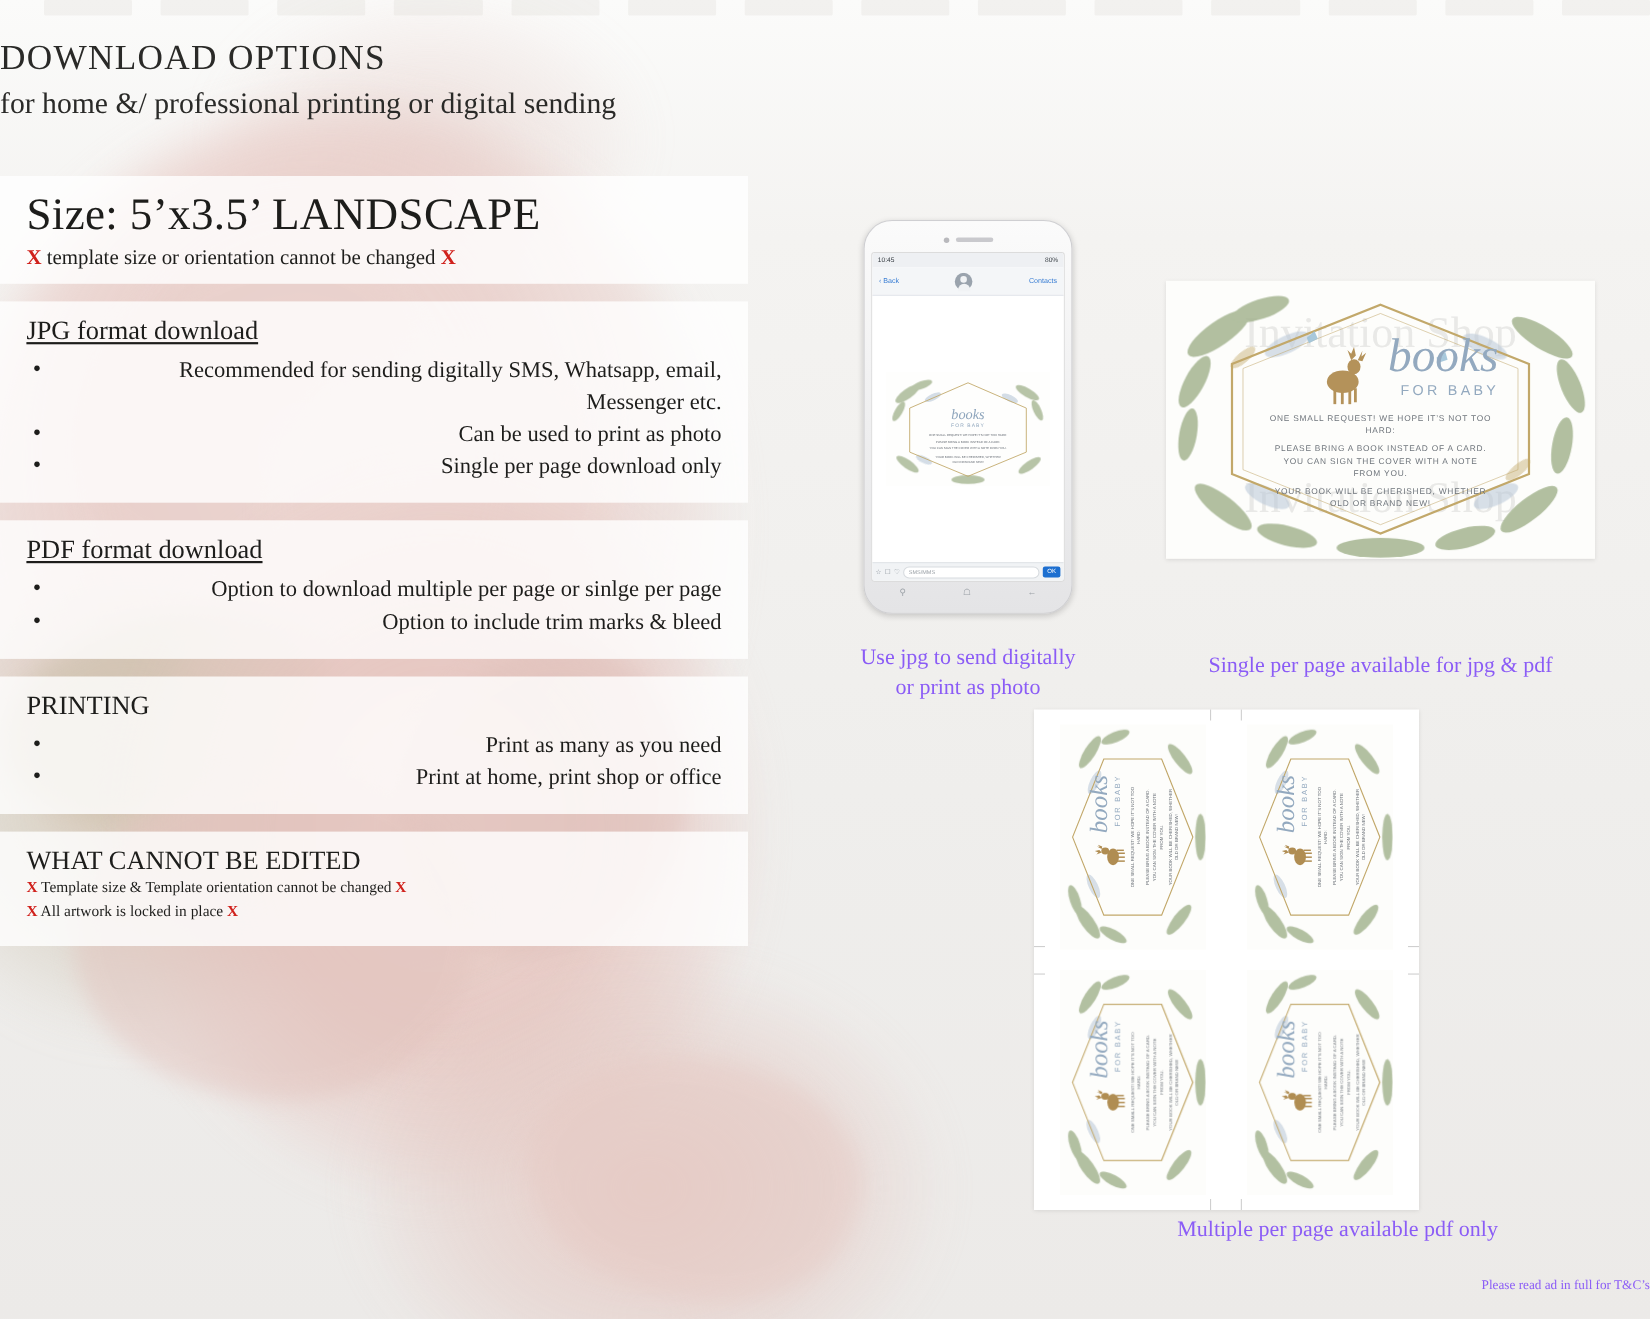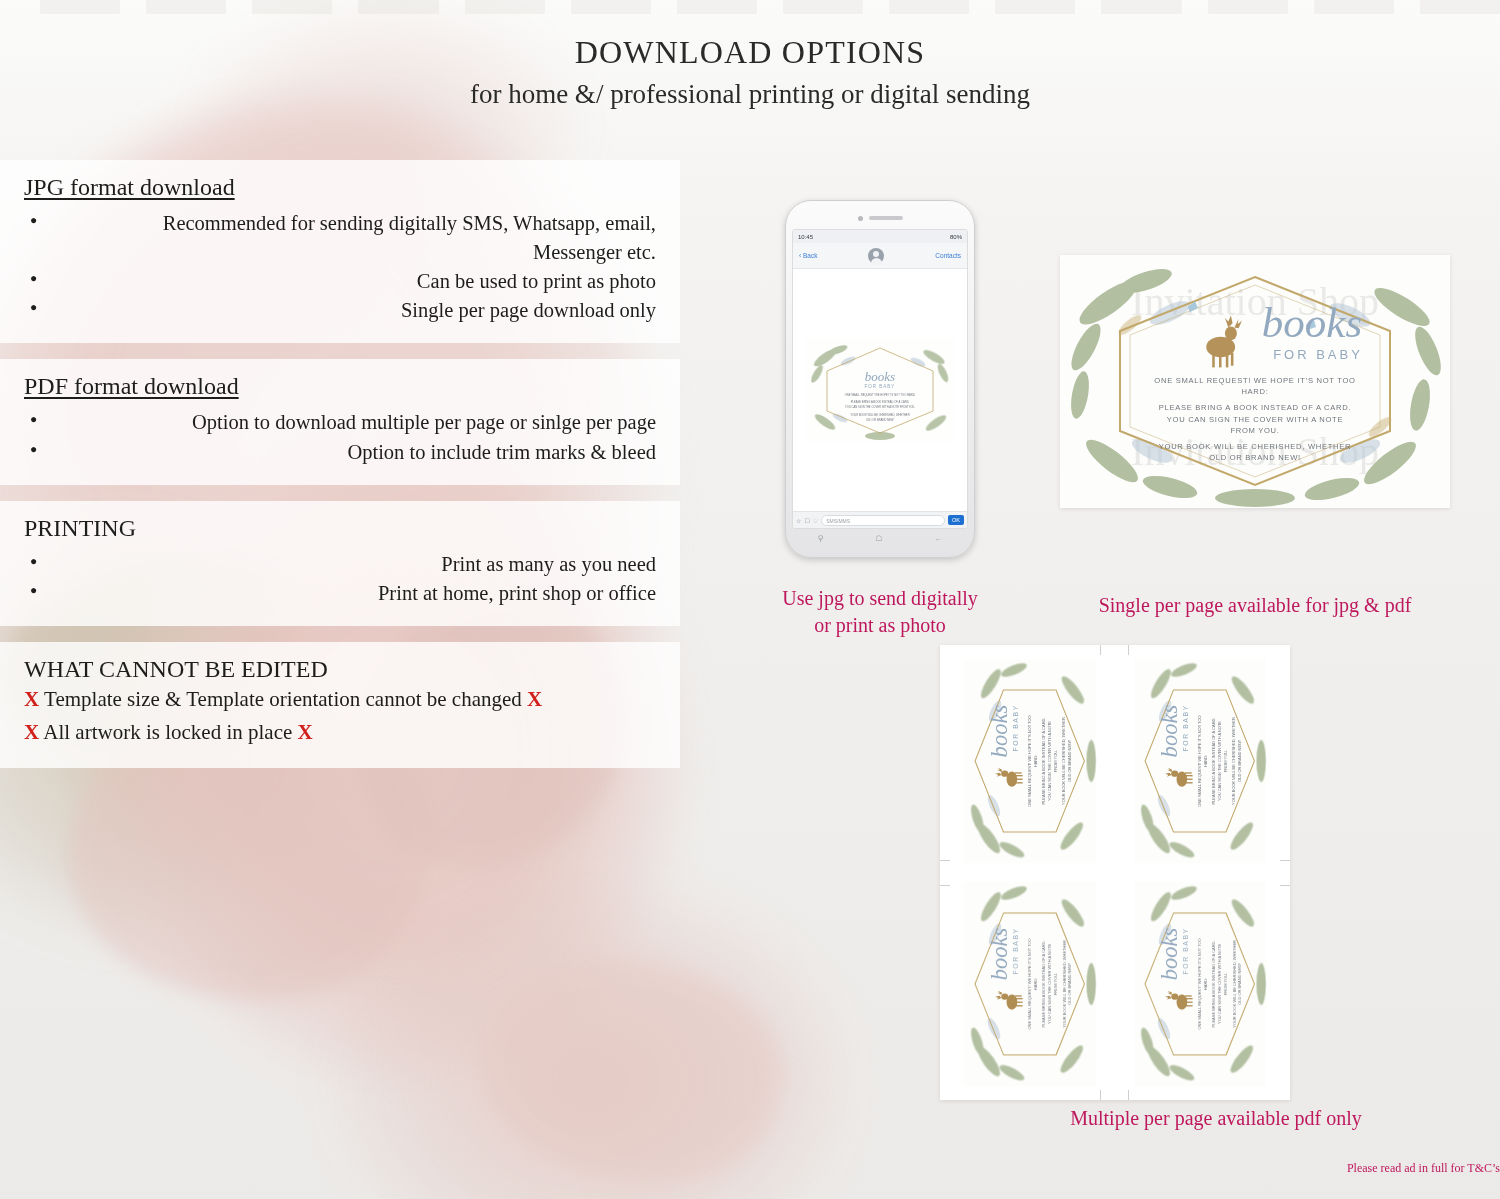--- a/index.html
+++ b/index.html
@@ -50,21 +50,21 @@
   
   .top-strip {
     position:absolute; left:0; top:0; width:100%; height:16px;
     display:flex; gap:26px; padding-left:40px; opacity:.25;
   }
   .top-strip i { display:block; width:92px; height:14px; background:#d9d6cf; border-radius:1px; }
 
   
   .header {
     position:absolute; left:0; top:34px; width:100%;
-    text-align:center; color:#2a2a28;
+    text-align:left; color:#2a2a28;
   }
   .header .line1 { font-size:32px; letter-spacing:1.2px; }
   .header .line2 { font-size:27px; margin-top:8px; }
 
   
   .left-col { position:absolute; left:0; top:160px; width:680px; }
 
   .panel {
     background:rgba(255,255,255,.80);
     padding:14px 24px 18px 24px;
@@ -76,21 +76,21 @@
   .size-note { font-size:19px; color:#1d1d1b; margin-top:6px; }
   .x { color:#d0211c; font-weight:bold; }
 
   .sec-title { font-size:24px; color:#1d1d1b; text-decoration:underline; text-underline-offset:3px; }
   .sec-title.nounder { text-decoration:none; }
   ul { margin:8px 0 0 0; padding:0 0 0 26px; list-style:none; }
   li { font-size:20.5px; color:#1d1d1b; line-height:1.42; position:relative; padding-left:4px;text-align:right; }
   li::before { content:"\25CF"; position:absolute; left:-20px; top:0; font-size:12px; line-height:1.9; color:#1d1d1b; }
   li.cont::before { content:""; }
 
-  .cannot-line { font-size:21px; color:#1d1d1b; line-height:1.6; }
+  .cannot-line { font-size:14px; color:#1d1d1b; line-height:1.6; }
 
   
   .right-col { position:absolute; left:700px; top:160px; width:800px; height:1039px; }
 
   
   .phone-wrap { position:absolute; left:85px; top:40px; }
   .phone {
     width:190px; height:358px; border-radius:26px;
     background:linear-gradient(180deg,#fbfbfb,#e4e4e6);
     border:1px solid #cfcfd2;
@@ -129,21 +129,21 @@
   .input-pill { flex:1; height:11px; background:#fff; border:1px solid #d7dbdf; border-radius:6px;
     font-family:"Liberation Sans",sans-serif; font-size:5px; color:#9aa0a6; padding-left:4px; line-height:11px; }
   .ok-btn { font-family:"Liberation Sans",sans-serif;font-size:5.5px;background:#1d6fd0;color:#fff;padding:2px 4px;border-radius:2px; }
   .icon-mini { font-size:6px; color:#8c949c; }
   .phone-bottom { height:18px; display:flex; align-items:center; justify-content:space-around;
     font-size:8px; color:#9aa0a6; }
 
   .card-large { position:absolute; left:360px; top:95px; width:390px; height:253px;
     box-shadow:0 1px 4px rgba(0,0,0,.10); }
 
-  .caption { position:absolute; text-align:center; font-size:20px; color:#be185d; line-height:1.35; }
+  .caption { position:absolute; text-align:center; font-size:20px; color:#8b5cf6; line-height:1.35; }
   .cap-phone { left:20px; top:425px; width:320px; }
   .cap-single { left:355px; top:432px; width:400px; }
   .cap-multi { left:216px; top:945px; width:600px; }
   .cap-tc { left:400px; top:1000px; width:400px; text-align:right; font-size:12px; }
 
   
   .sheet { position:absolute; left:240px; top:485px; width:350px; height:455px;
     background:#fff; box-shadow:0 1px 4px rgba(0,0,0,.10); }
   .sheet-grid { position:absolute; inset:10px; display:grid; grid-template-columns:1fr 1fr; grid-template-rows:1fr 1fr; gap:10px; }
   .sheet-cell { position:relative; overflow:hidden; }
@@ -186,20 +186,28 @@
     <i></i>
 </div>
 
 <div class="header">
   <div class="line1">DOWNLOAD OPTIONS</div>
   <div class="line2">for home &amp;/ professional printing or digital sending</div>
 </div>
 
 <div class="left-col">
 
+  <div class="panel tight">
+    <div class="size-title">Size: 5’x3.5’ LANDSCAPE</div>
+    <div class="size-note">
+      <span class="x">X</span>
+      <span>template size or orientation cannot be changed</span>
+      <span class="x">X</span>
+    </div>
+  </div>
 
   <div class="panel">
     <div class="sec-title">JPG format download</div>
     <ul>
       <li>Recommended for sending digitally SMS, Whatsapp, email,</li>
       <li class="cont">Messenger etc.</li>
       <li>Can be used to print as photo</li>
       <li>Single per page download only</li>
     </ul>
   </div>

